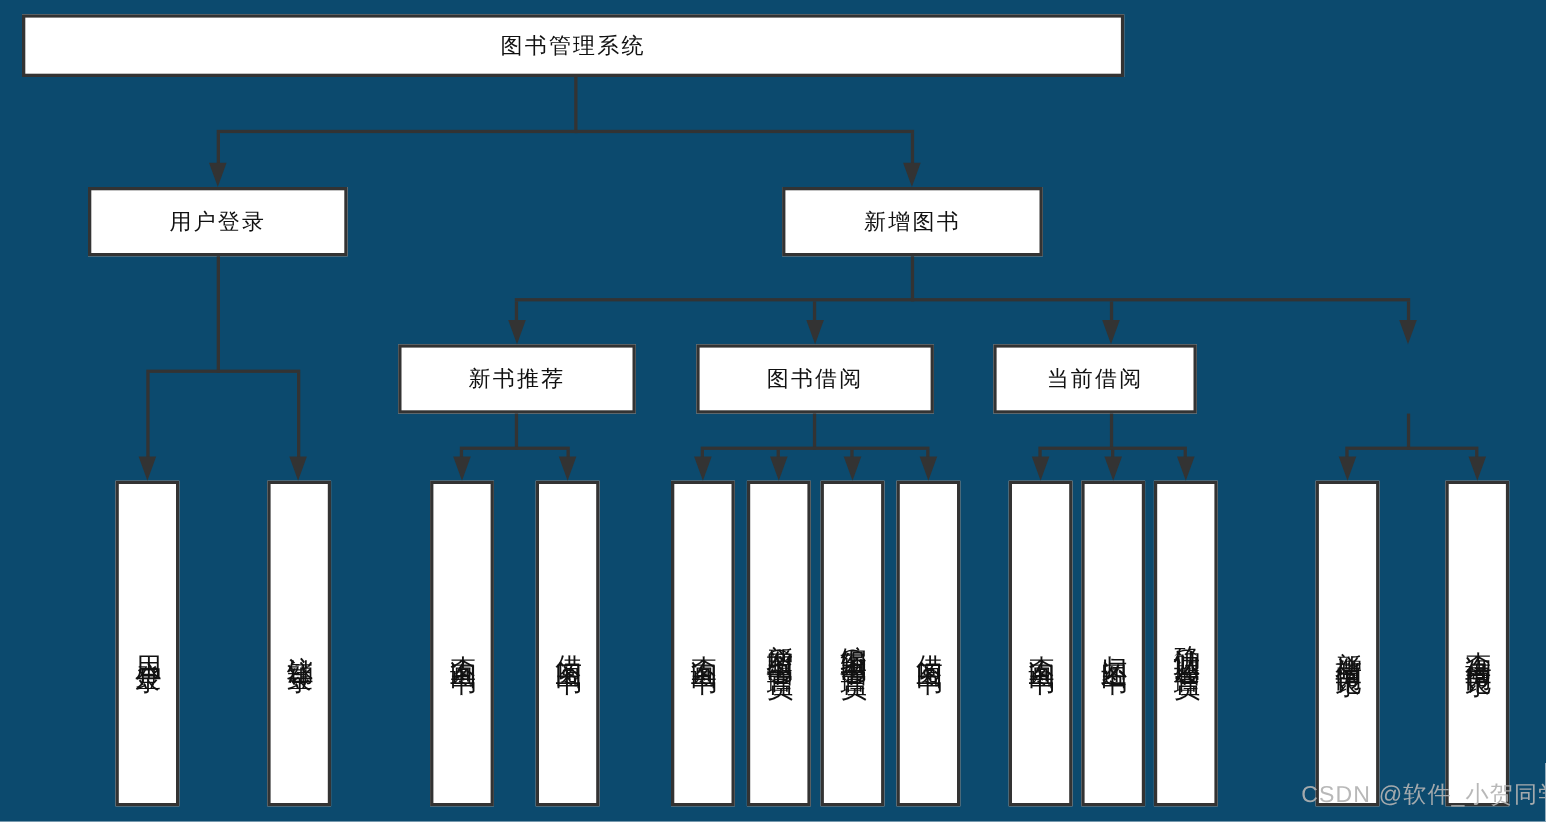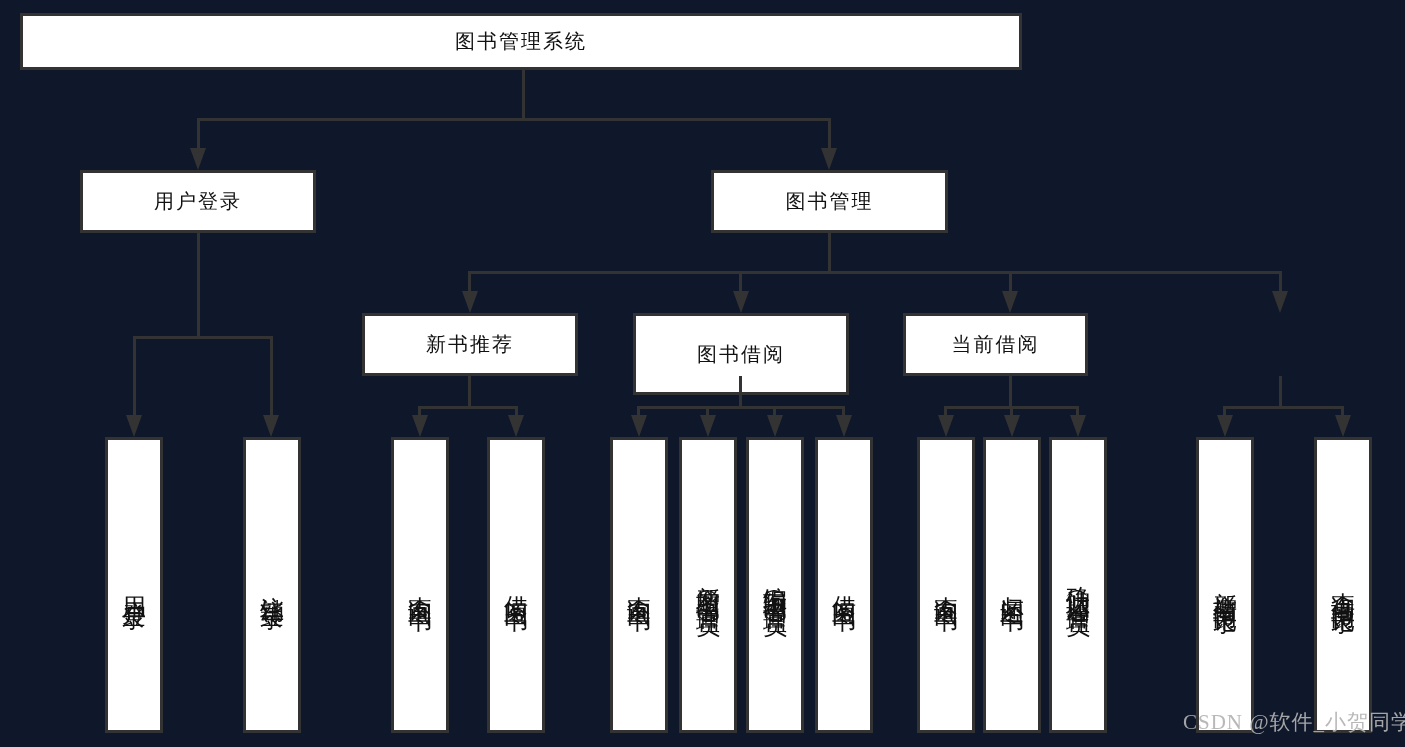--- a/index.html
+++ b/index.html
@@ -1,20 +1,20 @@
 <!DOCTYPE html>
 <html><head>
 <meta charset="utf-8">
 <style>
   html,body{margin:0;padding:0;background:#ffffff;}
   #stage{
     position:relative;
     width:1405px;height:747px;
-    background:#0f172a;
-    font-family:Liberation Serif, serif;
+    background:#0c4a6e;
+    font-family:Liberation Sans, sans-serif;
     overflow:hidden;
   }
   .box{
     position:absolute;
     box-sizing:border-box;
     border:3px solid #333333;
     background:#ffffff;
     display:flex;
     align-items:center;
     justify-content:center;
@@ -67,27 +67,27 @@
 <div id="stage">
 
   <div class="box" style="left:20px;top:13px;width:1002px;height:57px;">
     <span class="hlabel">图书管理系统</span>
   </div>
 
   <div class="box" style="left:80px;top:170px;width:236px;height:63px;">
     <span class="hlabel">用户登录</span>
   </div>
   <div class="box" style="left:711px;top:170px;width:237px;height:63px;">
-    <span class="hlabel">图书管理</span>
+    <span class="hlabel">新增图书</span>
   </div>
 
   <div class="box" style="left:362px;top:313px;width:216px;height:63px;">
     <span class="hlabel">新书推荐</span>
   </div>
-  <div class="box" style="left:633px;top:313px;width:216px;height:82px;text-align:right;">
+  <div class="box" style="left:633px;top:313px;width:216px;height:63px;text-align:right;">
     <span class="hlabel">图书借阅</span>
   </div>
   <div class="box" style="left:903px;top:313px;width:185px;height:63px;">
     <span class="hlabel">当前借阅</span>
   </div>
 
   <div class="box leaf" style="left:105px;">
     <span class="vlabel">用户登录</span>
   </div>
   <div class="box leaf" style="left:243px;">

